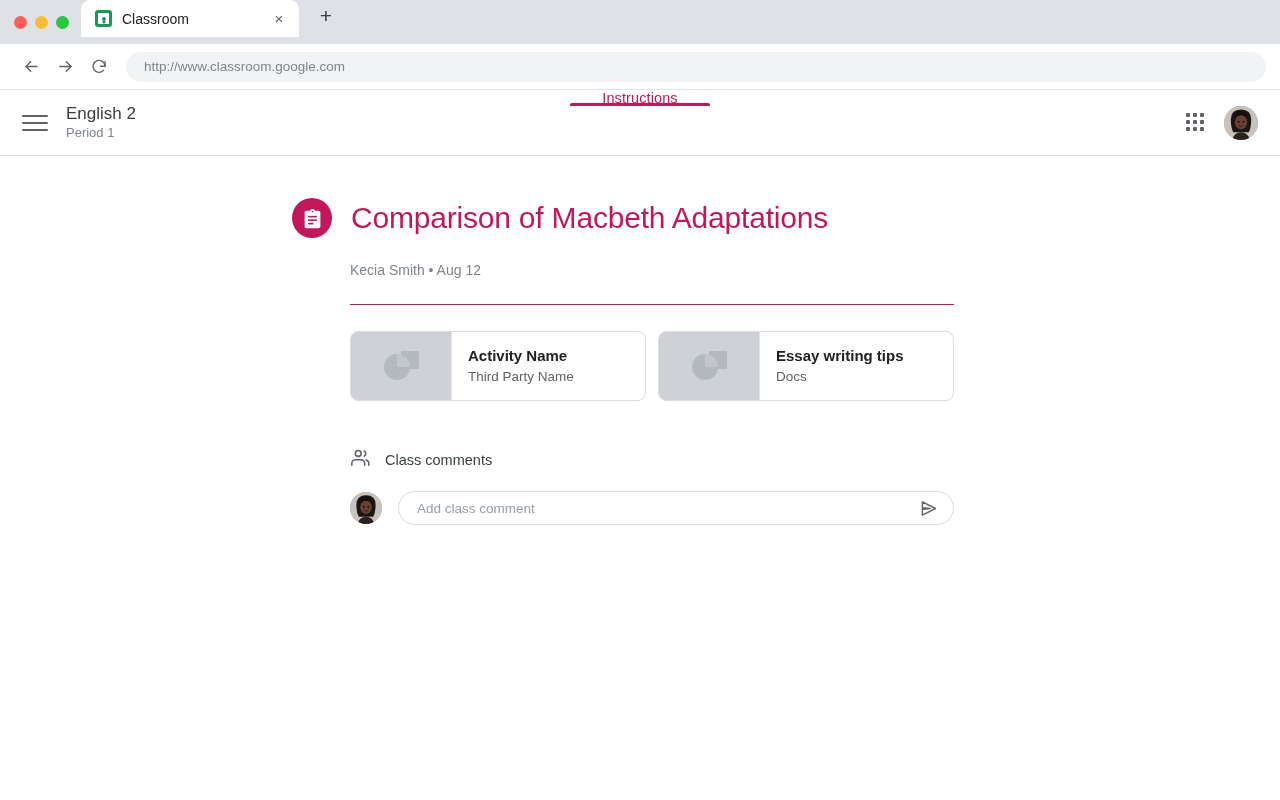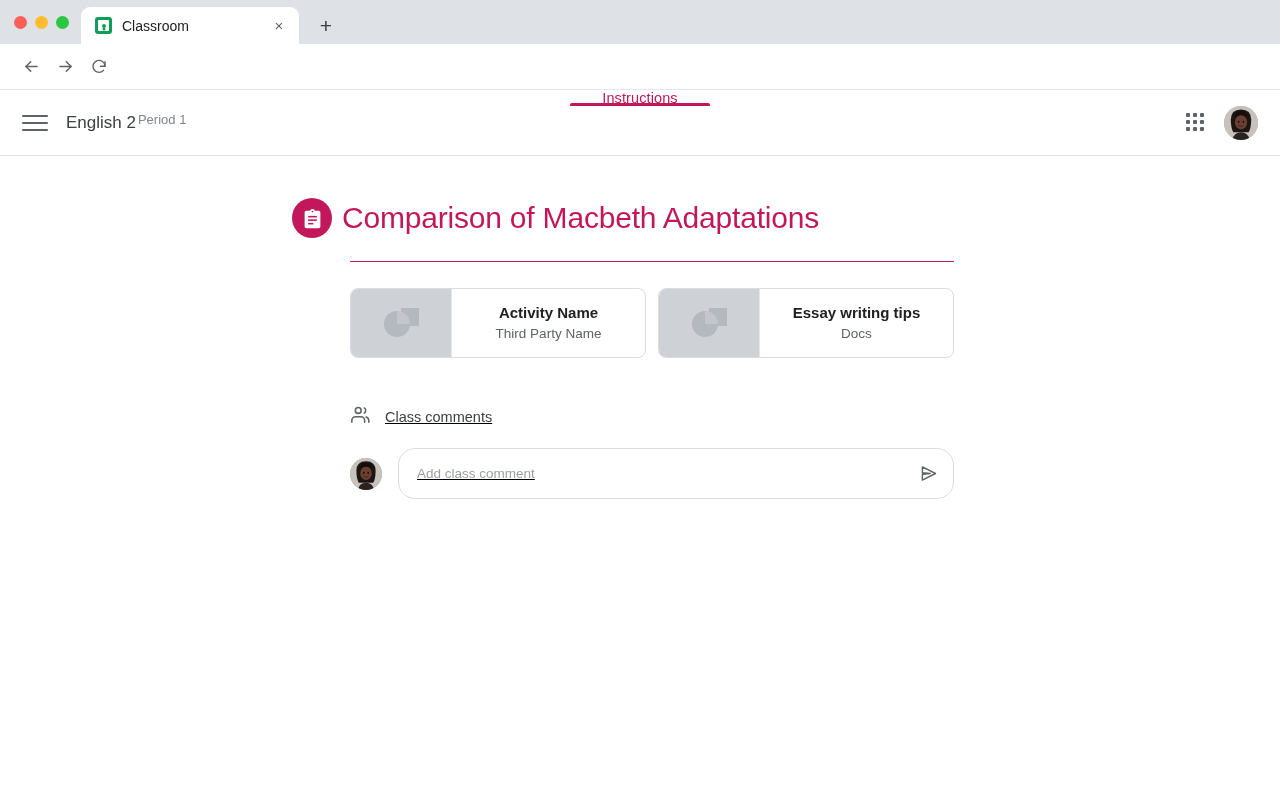--- a/index.html
+++ b/index.html
@@ -7,21 +7,21 @@
     width: 1280px; height: 800px;
     font-family: "Liberation Sans", sans-serif;
     background: #ffffff;
     overflow: hidden;
   }
 
   
   .browser-chrome { width: 1280px; background: #dee1e6; }
 
   .tabstrip {
-    height: 44px; display: flex; align-items: flex-end;
+    height: 44px; display: flex; 
     padding-left: 10px; gap: 0; border-radius: 8px;
   }
   .traffic-lights {
     display: flex; align-items: center; gap: 8px;
     height: 44px; padding: 0 12px 0 4px;
   }
   .light { width: 13px; height: 13px; border-radius: 50%; }
   .light.red { background: #ff5f57; }
   .light.yellow { background: #febc2e; }
   .light.green { background: #28c840; }
@@ -92,21 +92,21 @@
   }
   .header-left {
     display: flex; align-items: center; gap: 18px;
     padding-left: 22px; flex: 0 0 auto;
   }
   .hamburger {
     width: 26px; height: 26px;
     display: flex; flex-direction: column; justify-content: center; gap: 5px;
   }
   .hamburger span { display: block; height: 2px; background: #5f6368; border-radius: 1px; }
-  .class-info { display: flex; justify-content: center; gap: 2px; }
+  .class-info { display: flex; flex-direction: column; justify-content: center; gap: 2px; }
   .class-name { font-size: 17px; color: #3c4043; line-height: 1.15; }
   .class-period { font-size: 13px; color: #80868b; line-height: 1.15; }
 
   .header-tabs {
     position: absolute; left: 0; right: 0; top: 0; bottom: 0;
     display: flex; align-items: flex-start; justify-content: center; gap: 0;
     pointer-events: none;
   }
   .htab {
     pointer-events: auto;
@@ -136,21 +136,21 @@
     overflow: hidden; flex: 0 0 auto;
     background: #b9a79c; position: relative;
   }
   .avatar svg { display: block; width: 100%; height: 100%; }
 
   
   .page { background: #ffffff; height: 688px; }
   .content-wrap { width: 1280px; display: flex; justify-content: flex-start; }
   .content-col { width: 604px; margin-left: 350px; padding-top: 42px; }
 
-  .title-row { display: flex; align-items: center; gap: 10px; margin-left: -58px; }
+  .title-row { display: flex; align-items: center; gap: 19px; margin-left: -58px; }
   .assign-badge {
     width: 40px; height: 40px; border-radius: 50%;
     background: #c2185b; flex: 0 0 auto;
     display: flex; align-items: center; justify-content: center;
   }
   .assign-title {
     font-size: 30px; color: #c2185b; font-weight: 400;
     letter-spacing: -0.2px; line-height: 1.2;
   }
 
@@ -178,36 +178,35 @@
   }
   .attach-thumb {
     width: 100px; flex: 0 0 auto; background: #ced1d6;
     display: flex; align-items: center; justify-content: center;
   }
   .attach-thumb svg { display: block; }
   .attach-text {
     flex: 1 1 auto; display: flex; flex-direction: column;
     justify-content: center; padding: 0 16px; gap: 4px;
     border-left: 1px solid #e4e6e9;
-    text-align: center;
   }
   .attach-name { font-size: 15px; color: #202124; font-weight: bold; line-height: 1.2; }
   .attach-sub { font-size: 13.5px; color: #5f6368; line-height: 1.2; }
 
-  .comments { margin-top: 46px; text-decoration: underline; }
+  .comments { margin-top: 46px; }
   .comments-head { display: flex; align-items: center; gap: 13px; }
   .comments-head-label { font-size: 14.5px; color: #3c4043; }
   .comment-row { display: flex; align-items: center; gap: 16px; margin-top: 18px; }
   .comment-avatar {
     width: 32px; height: 32px; border-radius: 50%; overflow: hidden;
     flex: 0 0 auto; background: #b9a79c;
   }
   .comment-avatar svg { display: block; width: 100%; height: 100%; }
   .comment-box {
-    flex: 1 1 auto; height: 51px;
+    flex: 1 1 auto; height: 34px;
     border: 1px solid #dadce0; border-radius: 17px;
     display: flex; align-items: center; padding: 0 14px 0 18px; gap: 8px;
     background: #ffffff;
   }
   .comment-input {
     flex: 1 1 auto; border: 0; outline: 0; background: transparent;
     font-family: "Liberation Sans", sans-serif;
     font-size: 13.5px; color: #3c4043;
   }
   .comment-input::placeholder { color: #9aa0a6; }
@@ -253,20 +252,23 @@
       <svg width="19" height="19" viewBox="0 0 24 24" fill="none" stroke="currentColor" stroke-width="1.9" stroke-linecap="round" stroke-linejoin="round">
           <line x1="5" y1="12" x2="19" y2="12"></line>
           <polyline points="13 6 19 12 13 18"></polyline>
         </svg>
     </div>
     <div class="nav-btn">
       <svg width="18" height="18" viewBox="0 0 24 24" fill="none" stroke="currentColor" stroke-width="1.9" stroke-linecap="round" stroke-linejoin="round">
           <path d="M20 11A8 8 0 1 0 18 16.5"></path>
           <polyline points="20 5 20 11 14 11"></polyline>
         </svg>
+    </div>
+    <div class="omnibox">
+      <span class="omnibox-url">http://www.classroom.google.com</span>
     </div>
   </div>
 </div>
 
 <div class="app-header">
   <div class="header-left">
     <div class="hamburger">
       <span></span>
         <span></span>
         <span></span>
@@ -318,20 +320,21 @@
             <path d="M19 3h-4.18C14.4 1.84 13.3 1 12 1s-2.4.84-2.82 2H5c-1.1 0-2 .9-2 2v16c0 1.1.9 2 2 2h14c1.1 0 2-.9 2-2V5c0-1.1-.9-2-2-2zm-7 0c.55 0 1 .45 1 1s-.45 1-1 1-1-.45-1-1 .45-1 1-1z" fill="#ffffff"></path>
             <rect x="7" y="9" width="10" height="1.8" fill="#c2185b"></rect>
             <rect x="7" y="13" width="10" height="1.8" fill="#c2185b"></rect>
             <rect x="7" y="17" width="6" height="1.8" fill="#c2185b"></rect>
           </svg>
         </div>
         <h1 class="assign-title">Comparison of Macbeth Adaptations</h1>
       </div>
 
       <div class="meta">
+        <div class="meta-author">Kecia Smith  • Aug 12</div>
         <div class="divider"></div>
       </div>
 
 
       <div class="attachments">
         <div class="attach-card">
           <div class="attach-thumb">
             <svg width="46" height="38" viewBox="0 0 46 38">
               <rect x="23" y="4" width="18" height="18" fill="#b4b8bf"></rect>
               <circle cx="19" cy="20" r="13" fill="#b4b8bf"></circle>

